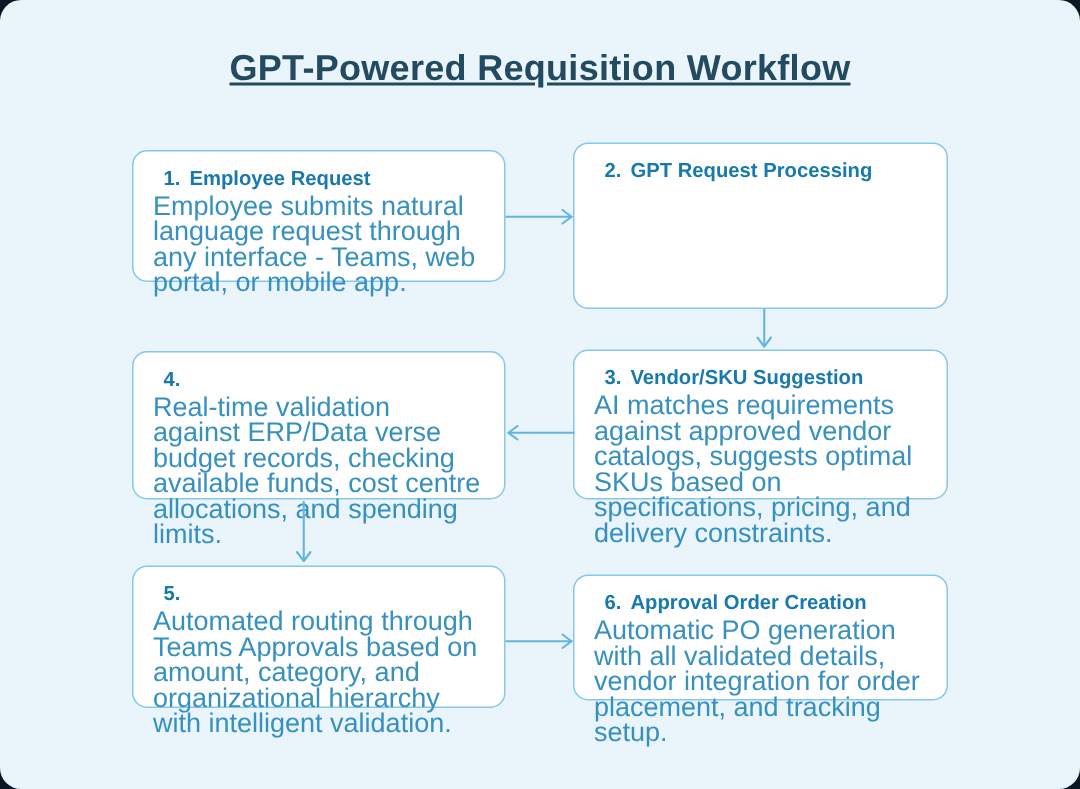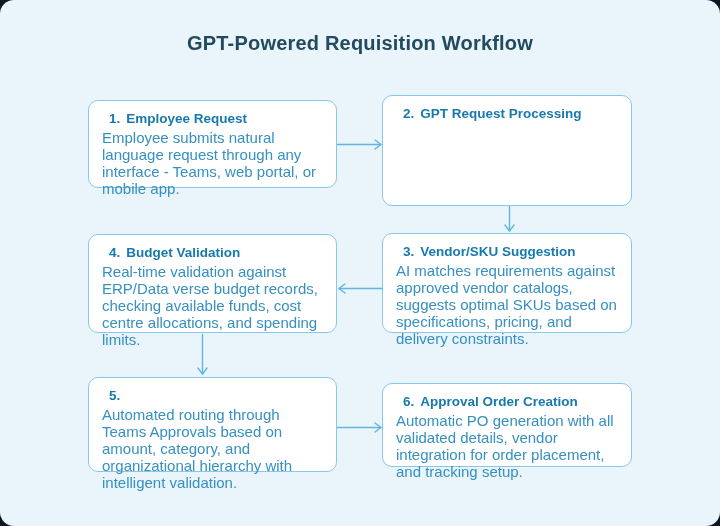--- a/index.html
+++ b/index.html
@@ -16,44 +16,45 @@
     background: #e9f4fb;
     border-radius: 14px;
     overflow: hidden;
   }
   .page-title {
     position: absolute;
     top: 32px;
     left: 0;
     width: 100%;
     text-align: center;
-    font-size: 20px;
+    font-size: 24px;
     font-weight: 700;
     letter-spacing: 0.2px;
     color: #234a5f;
+    text-decoration: underline;
   }
   .step-box {
     position: absolute;
     background: #ffffff;
     border: 1.5px solid #87c7e9;
     border-radius: 10px;
     padding: 10px 13px 8px 13px;
   }
   .step-heading {
     display: flex;
     align-items: baseline;
     gap: 6px;
     padding-left: 7px;
     font-size: 13.5px;
     font-weight: 700;
     color: #1879ad;
     margin-bottom: 3px;
   }
   .step-desc {
-    font-size: 15px;
+    font-size: 18px;
     line-height: 17px;
     color: #3690c0;
   }
   .box1 { left: 88px;  top: 100px; width: 249px; height: 88px;  }
   .box2 { left: 382px; top: 95px;  width: 250px; height: 111px; }
   .box3 { left: 382px; top: 233px; width: 250px; height: 100px; }
   .box4 { left: 88px;  top: 234px; width: 249px; height: 99px;  }
   .box5 { left: 88px;  top: 377px; width: 249px; height: 95px;  }
   .box6 { left: 382px; top: 383px; width: 250px; height: 84px;  }
   .arrow { position: absolute; }
@@ -97,21 +98,20 @@
     <div class="step-heading">
       <span>3.</span>
       <span>Vendor/SKU Suggestion</span>
     </div>
     <div class="step-desc">AI matches requirements against approved vendor catalogs, suggests optimal SKUs based on specifications, pricing, and delivery constraints.</div>
   </div>
 
   <div class="step-box box4">
     <div class="step-heading">
       <span>4.</span>
-      <span>Budget Validation</span>
     </div>
     <div class="step-desc">Real-time validation against ERP/Data verse budget records, checking available funds, cost centre allocations, and spending limits.</div>
   </div>
 
   <div class="step-box box5">
     <div class="step-heading">
       <span>5.</span>
     </div>
     <div class="step-desc">Automated routing through Teams Approvals based on amount, category, and organizational hierarchy with intelligent validation.</div>
   </div>

